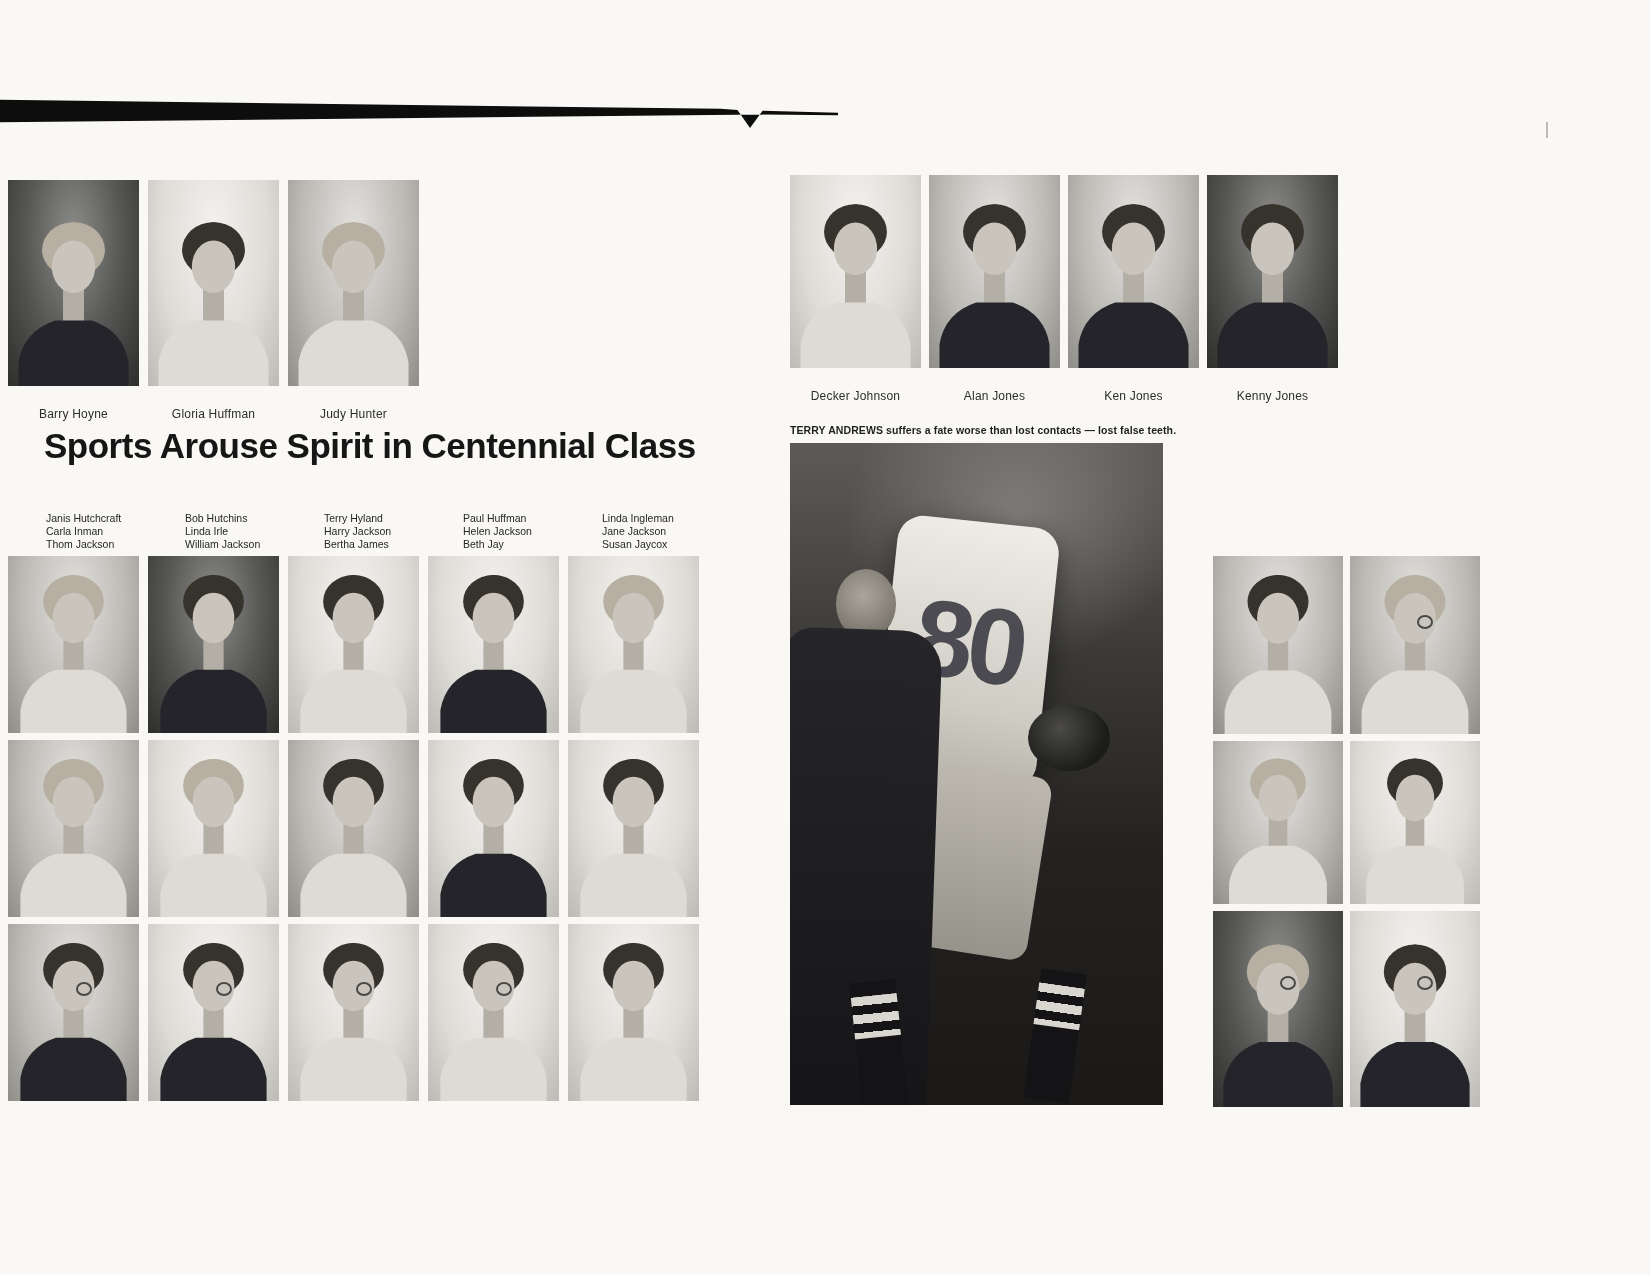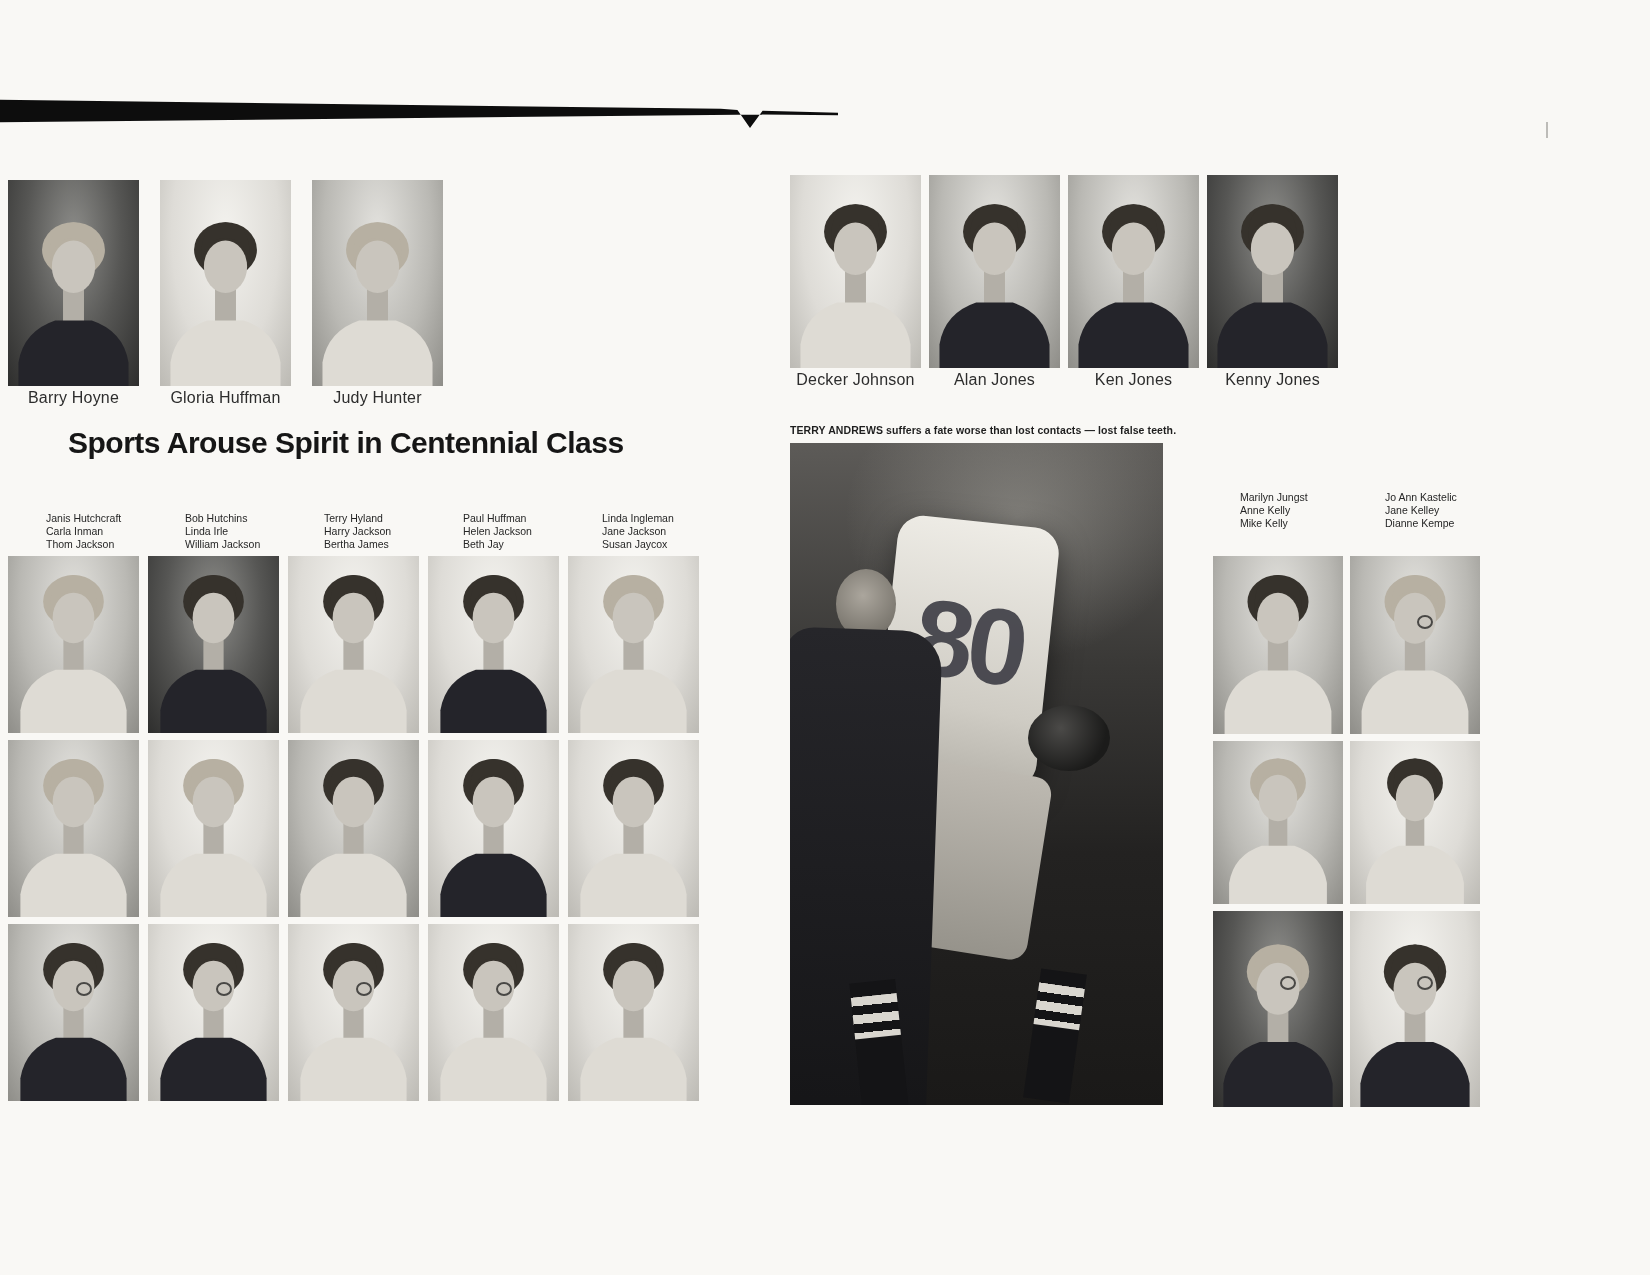--- a/index.html
+++ b/index.html
@@ -21,31 +21,31 @@
   .attire-dark {--attire:#24242a;}
   .attire-light{--attire:#dedbd4;}
   .hair-dark {--hair:#36322c;}
   .hair-light{--hair:#b7b0a2;}
   .photo.glasses::before,.photo.glasses::after{content:"";position:absolute;top:33%;width:12px;height:10px;
     border:2px solid rgba(30,30,30,.75);border-radius:50%;}
   .photo.glasses::before{left:calc(50% - 15px);}
   .photo.glasses::after{left:calc(50% + 2px);}
 
   figure{margin:0;}
-  .pname{font-size:16px;color:#2d2d2d;text-align:center;margin-top:3px;letter-spacing:.2px;}
+  .pname{font-size:12px;color:#2d2d2d;text-align:center;margin-top:21px;letter-spacing:.2px;}
 
   
-  .row5{position:absolute;display:grid;grid-template-columns:repeat(5,131px);column-gap:21px;}
+  .row5{position:absolute;display:grid;grid-template-columns:repeat(5,131px);column-gap:9px;}
   #left-top-row{left:8px;top:180px;}
   #left-top-row .photo{height:206px;}
   #right-top-row{left:790px;top:175px;column-gap:8px;}
   #right-top-row .photo{height:193px;}
 
-  #headline{position:absolute;left:44px;top:426px;width:660px;font-size:30px;font-weight:600;
-    letter-spacing:-.5px;color:#161616;white-space:nowrap;margin-left:24px;}
+  #headline{position:absolute;left:44px;top:426px;width:660px;font-size:35px;font-weight:600;
+    letter-spacing:-.5px;color:#161616;white-space:nowrap;}
 
   #left-lists{position:absolute;left:8px;top:512px;display:grid;grid-template-columns:repeat(5,131px);column-gap:8px;}
   .list-col{padding-left:38px;font-size:10.5px;line-height:13px;color:#262626;white-space:nowrap;}
 
   #left-grid{position:absolute;left:8px;top:556px;display:grid;
     grid-template-columns:repeat(5,131px);grid-template-rows:177px 177px 177px;gap:7px 9px;}
   #right-grid{position:absolute;left:1213px;top:556px;display:grid;
     grid-template-columns:130px 130px;grid-template-rows:178px 163px 196px;gap:7px 7px;}
   #left-grid .photo,#right-grid .photo{height:100%;}
 
@@ -278,32 +278,20 @@
     <div class="coach-head"></div>
     <div class="coach-body"></div>
     <div class="sock s1">
         <div class="stripes"></div>
       </div>
     <div class="sock s2">
         <div class="stripes"></div>
       </div>
   </div>
 
-  <div id="right-lists">
-    <div class="list-col">
-      <div>Marilyn Jungst</div>
-      <div>Anne Kelly</div>
-      <div>Mike Kelly</div>
-    </div>
-    <div class="list-col">
-      <div>Jo Ann Kastelic</div>
-      <div>Jane Kelley</div>
-      <div>Dianne Kempe</div>
-    </div>
-  </div>
 
   <div id="right-grid">
     <div class="photo bg-mid attire-light hair-dark">
         <svg class="sil">
           <use href="#sil"></use>
         </svg>
       </div>
     <div class="photo bg-mid attire-light hair-light glasses">
         <svg class="sil">
           <use href="#sil"></use>

